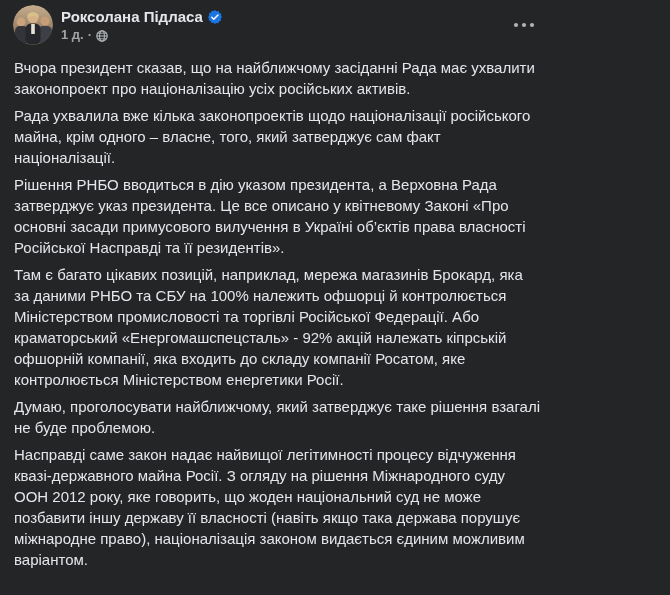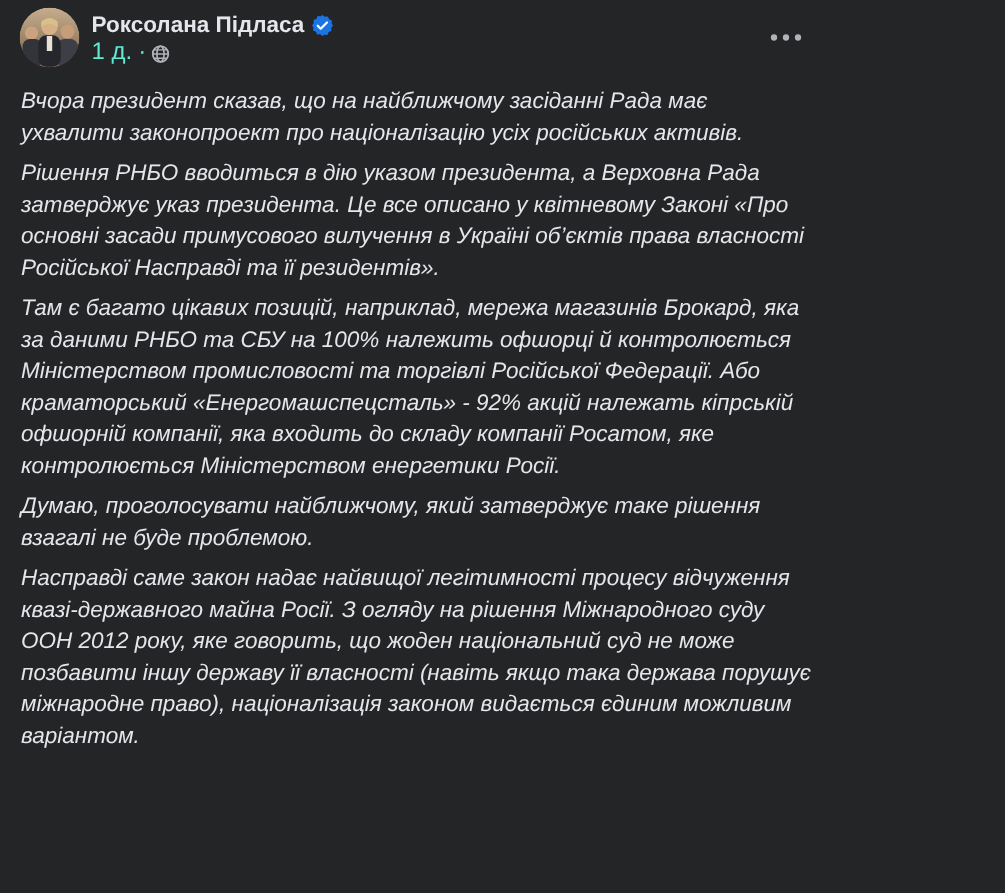--- a/index.html
+++ b/index.html
@@ -33,43 +33,44 @@
     color: #e4e6eb;
     font-size: 15px;
     font-weight: 700;
     cursor: pointer;
   }
   .badge { margin-left: 5px; display: inline-flex; }
   .badge svg { display: block; }
   .meta-row {
     display: flex; align-items: center;
     margin-top: 1px;
-    color: #5eead4;
-    font-size: 16px;
+    color: #a3a3a3;
+    font-size: 13px;
     line-height: 16px;
+    font-weight: bold;
   }
   .meta-sep { margin: 0 4px; }
   .globe-wrap { display: inline-flex; margin-top: 1px; }
   .more-btn {
     position: absolute;
     top: 13px; right: 16px;
     width: 32px; height: 24px;
     background: transparent;
     border: none;
     display: flex; align-items: center; justify-content: center;
     cursor: pointer;
     border-radius: 50%;
   }
   .post-content {
     padding: 12px 14px 0 14px;
     color: #e4e6eb;
     font-size: 15px;
     line-height: 21px;
   }
-  .para { margin: 0 0 6px 0; white-space: pre-wrap; font-style: italic; }
+  .para { margin: 0 0 6px 0; white-space: pre-wrap; }
 </style>
 </head>
 <body>
 
 <div class="post">
 
   <div class="post-header">
 
     <div class="avatar">
       <svg viewBox="0 0 40 40" xmlns="http://www.w3.org/2000/svg">
@@ -124,20 +125,21 @@
         <circle cx="19" cy="3" r="2.1" fill="#b0b3b8"></circle>
       </svg>
     </button>
 
   </div>
 
   <div class="post-content">
 
       <p class="para">Вчора президент сказав, що на найближчому засіданні Рада має ухвалити законопроект про націоналізацію усіх російських активів.</p>
 
+      <p class="para">Рада ухвалила вже кілька законопроектів щодо націоналізації російського майна, крім одного – власне, того, який затверджує сам факт націоналізації.</p>
 
 
       <p class="para">Рішення РНБО вводиться в дію указом президента, а Верховна Рада затверджує указ президента. Це все описано у квітневому Законі «Про основні засади примусового вилучення в Україні об’єктів права власності Російської Насправді та її резидентів».</p>
 
 
       <p class="para">Там є багато цікавих позицій, наприклад, мережа магазинів Брокард, яка за даними РНБО та СБУ на 100% належить офшорці й контролюється Міністерством промисловості та торгівлі Російської Федерації. Або краматорський «Енергомашспецсталь» - 92% акцій належать кіпрській офшорній компанії, яка входить до складу компанії Росатом, яке контролюється Міністерством енергетики Росії.</p>
 
       <p class="para">Думаю, проголосувати найближчому, який затверджує таке рішення взагалі не буде проблемою.</p>
 
       <p class="para">Насправді саме закон надає найвищої легітимності процесу відчуження квазі-державного майна Росії. З огляду на рішення Міжнародного суду ООН 2012 року, яке говорить, що жоден національний суд не може позбавити іншу державу її власності (навіть якщо така держава порушує міжнародне право), націоналізація законом видається єдиним можливим варіантом.</p>

